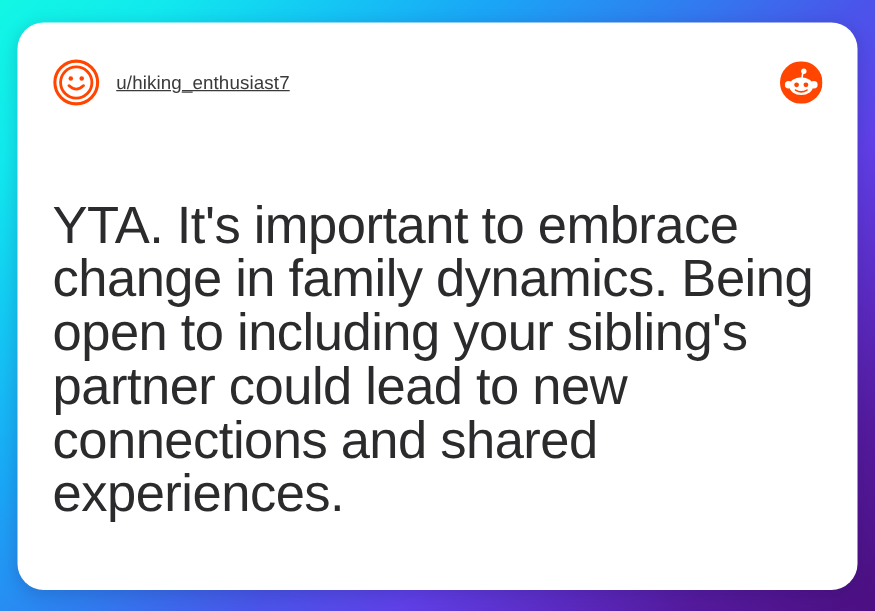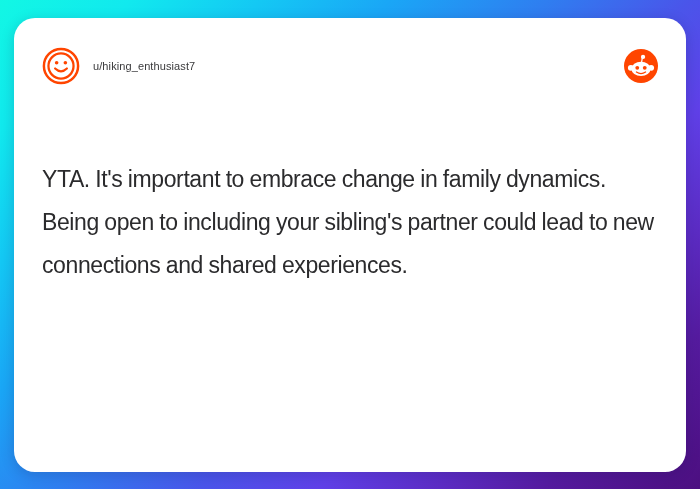--- a/index.html
+++ b/index.html
@@ -67,44 +67,45 @@
     flex: 1 1 auto;
     min-width: 0;
   }
   .avatar-icon {
     width: 38px;
     height: 38px;
     flex: 0 0 38px;
     display: block;
   }
   #author-name {
-    font-size: 11px;
+    font-size: 15px;
     font-weight: 400;
     color: #3a3a3c;
     letter-spacing: 0.1px;
     white-space: nowrap;
     line-height: 1;
+    text-decoration: underline;
   }
   #brand-logo {
     width: 34px;
     height: 34px;
     flex: 0 0 34px;
     display: block;
   }
 
   
   #card-body {
     position: absolute;
     left: 28px;
     top: 140px;
     width: 624px;
   }
   #body-text {
     margin: 0;
-    font-size: 23px;
+    font-size: 42px;
     line-height: 43px;
     font-weight: 400;
     color: #2b2b2d;
     letter-spacing: -0.4px;
     word-spacing: -0.5px;
     white-space: pre-wrap;
   }
 </style>
 </head>
 <body>

